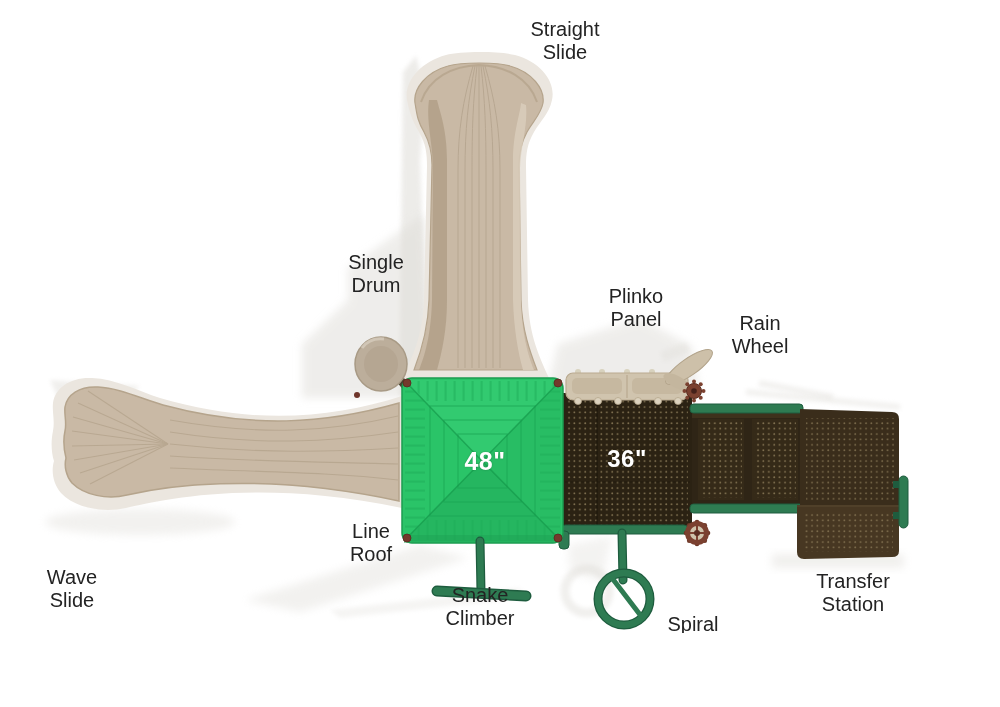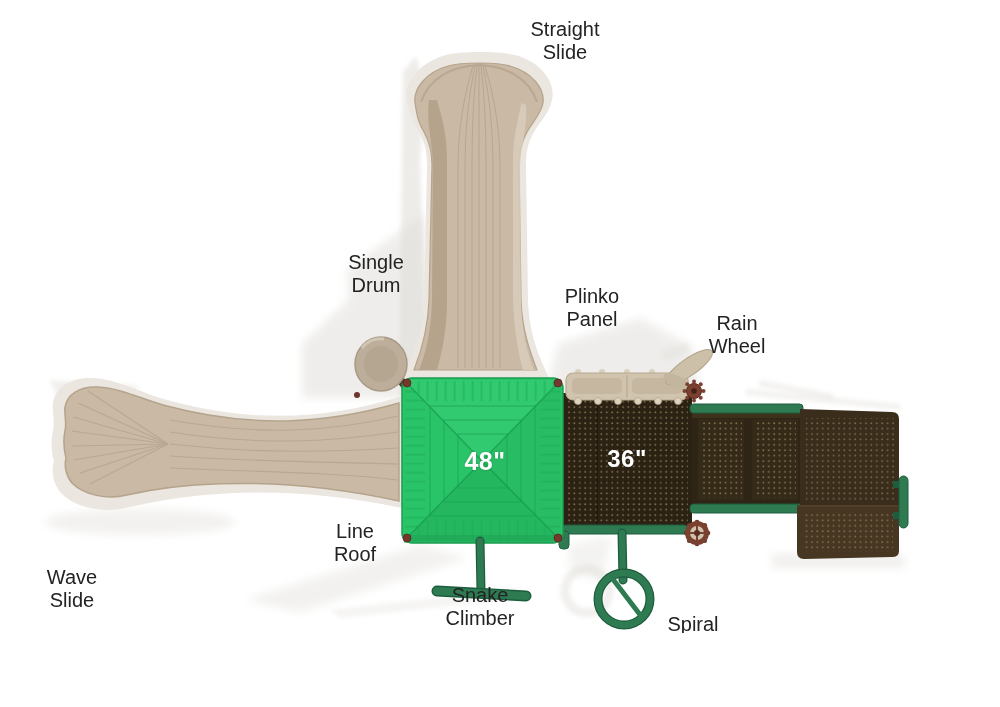--- a/index.html
+++ b/index.html
@@ -5,24 +5,24 @@
   html,body{margin:0;padding:0;background:#fff;}
   .stage{position:relative;width:1000px;height:633px;background:#ffffff;overflow:hidden;
          font-family:"Liberation Sans",sans-serif;}
   .stage svg{position:absolute;left:0;top:0;}
   .label{position:absolute;transform:translateX(-50%);text-align:center;white-space:pre-line;
          font-size:20px;line-height:23px;color:#232323;}
   .meas{position:absolute;transform:translate(-50%,-50%);color:#ffffff;font-weight:bold;
         font-size:25px;letter-spacing:.5px;text-shadow:0 0 2px rgba(0,0,0,.25);}
   .l-straight{left:565px;top:18px}
   .l-drum{left:376px;top:251px}
-  .l-plinko{left:592px;top:285px}
-  .l-rain{left:737px;top:312px}
+  .l-plinko{left:636px;top:285px}
+  .l-rain{left:760px;top:312px}
   .l-wave{left:72px;top:566px}
-  .l-lineroof{left:355px;top:520px}
+  .l-lineroof{left:371px;top:520px}
   .l-snake{left:480px;top:584px}
   .l-spiral{left:693px;top:613px}
   .l-transfer{left:853px;top:570px}
   .m-roof{left:485px;top:461px}
   .m-deck{left:627px;top:459px;font-size:24px}
 </style>
 </head>
 <body>
 
 <div class="stage">
@@ -256,16 +256,18 @@
   <div class="label l-rain">Rain
 Wheel</div>
   <div class="label l-wave">Wave
 Slide</div>
   <div class="label l-lineroof">Line
 Roof</div>
   <div class="label l-snake">Snake
 Climber</div>
   <div class="label l-spiral">Spiral
 Climber</div>
+  <div class="label l-transfer">Transfer
+Station</div>
 
   <div class="meas m-roof">48"</div>
   <div class="meas m-deck">36"</div>
 </div>
 
 </body></html>

